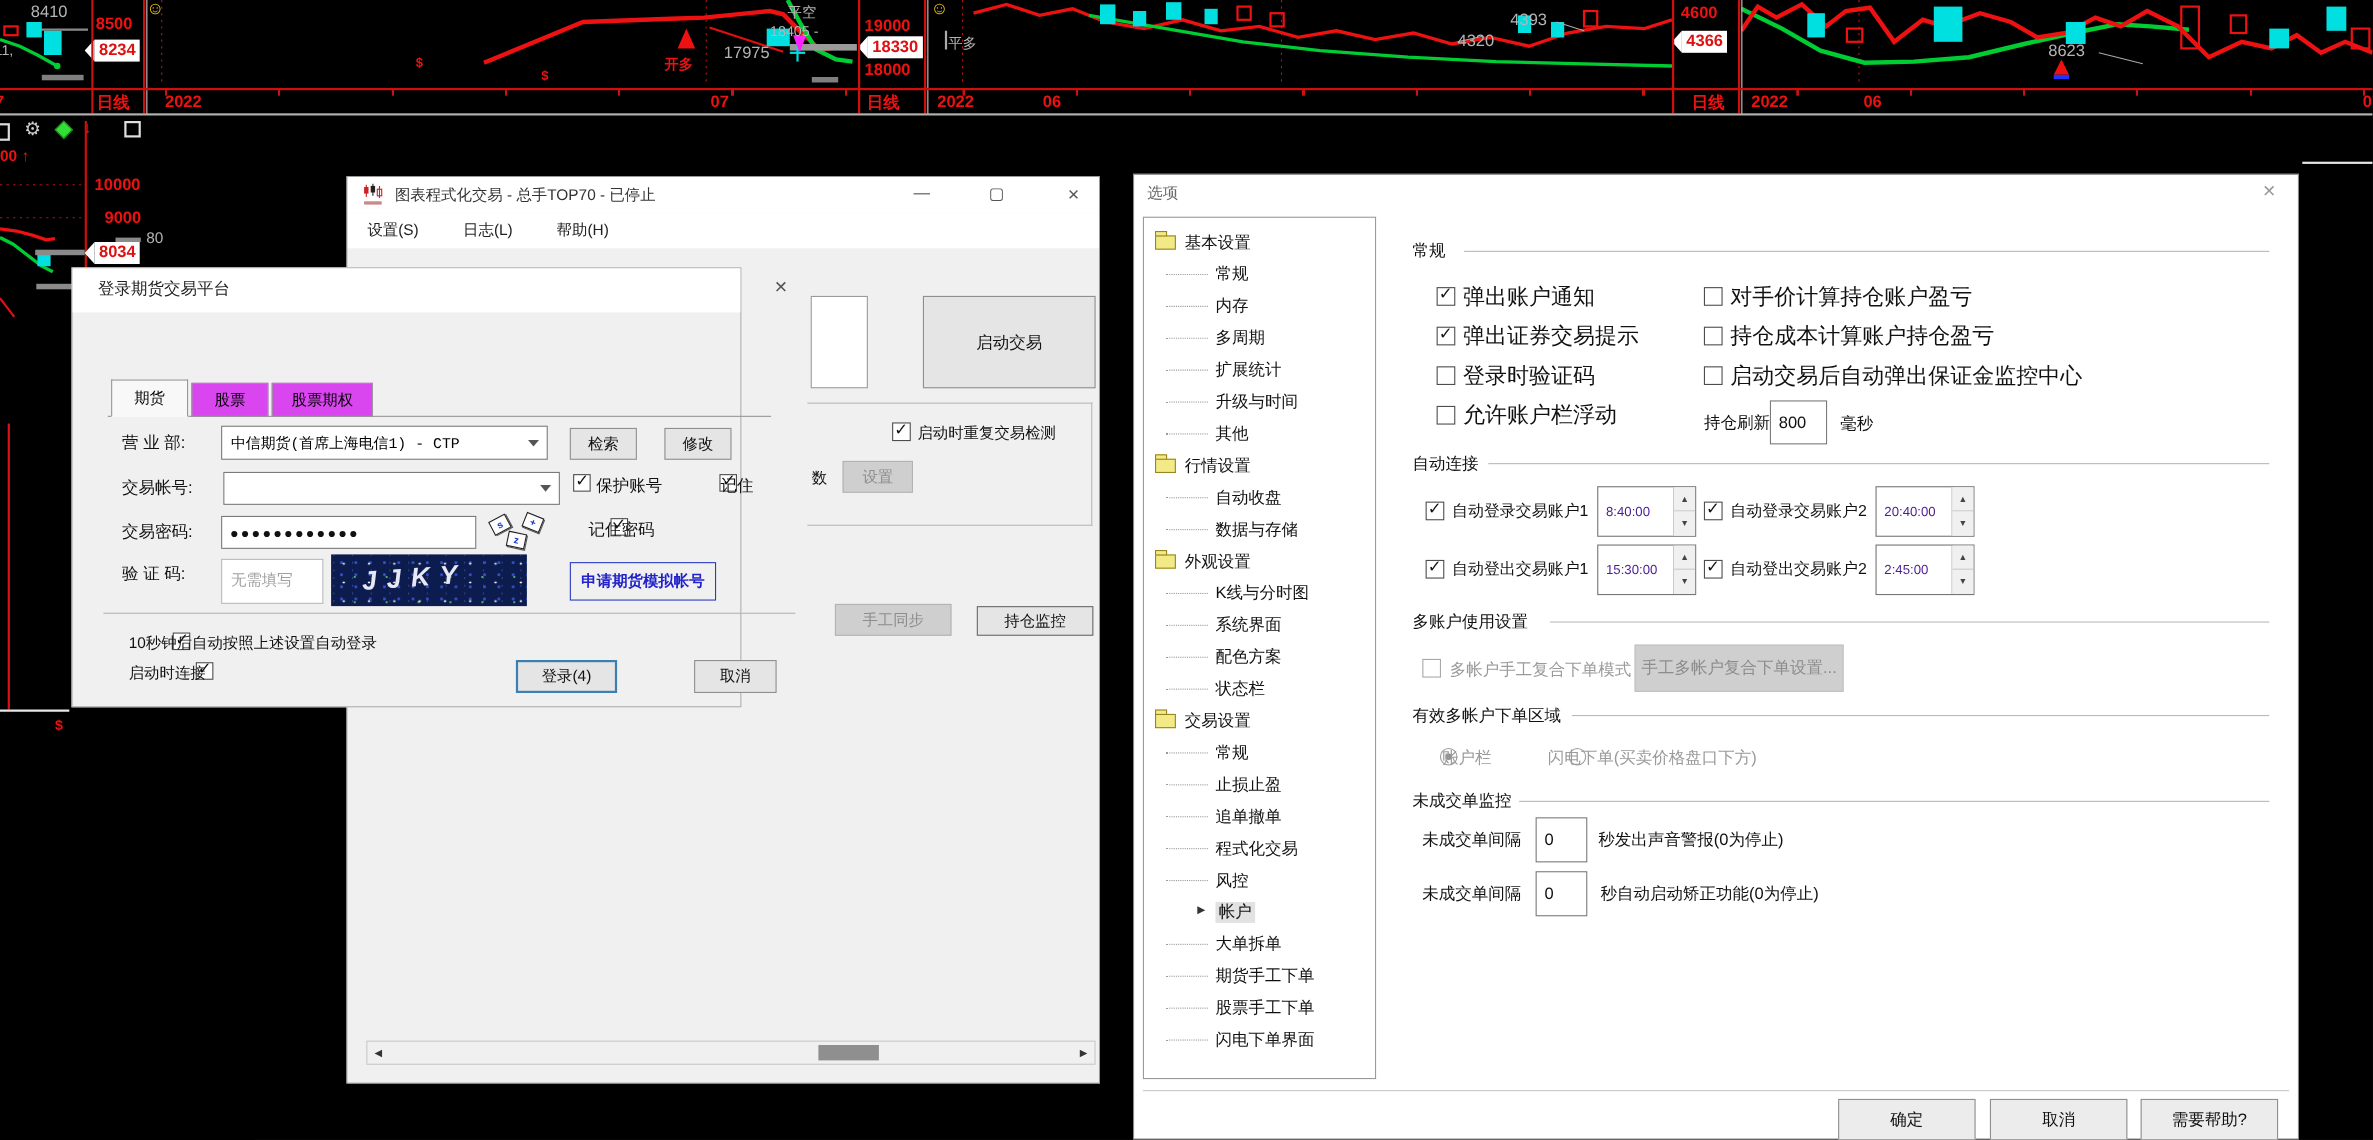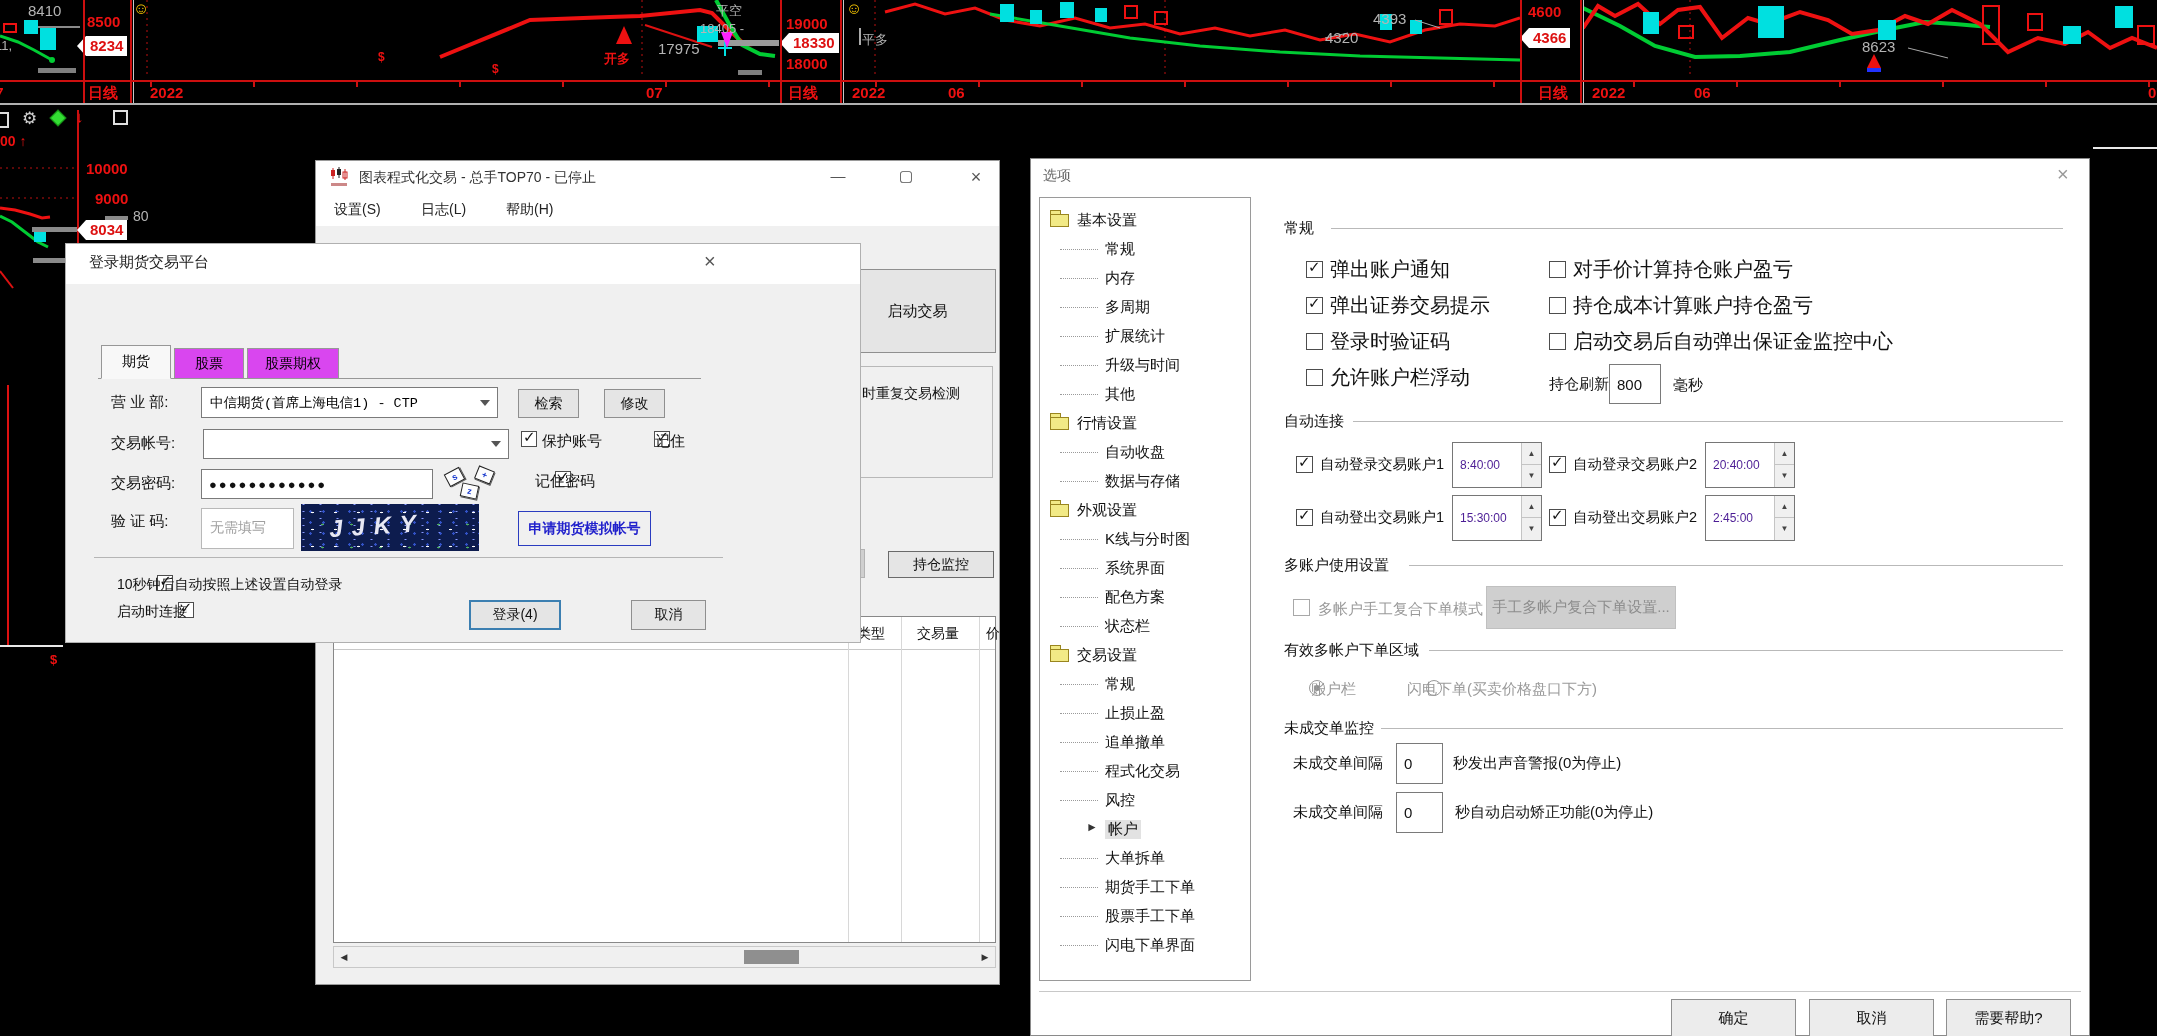--- a/index.html
+++ b/index.html
@@ -55,21 +55,21 @@
   #tradewin { left:315px; top:160px; width:685px; height:825px; }
   #tradewin .tbar { height:33px; border-bottom:0; }
   #tradewin .menubar { position:absolute; left:0; top:33px; right:0; height:32px; background:#fff; }
   #tradewin .client { position:absolute; left:0; top:65px; right:0; bottom:0; background:#f0f0f0; }
   .wctl { position:absolute; top:6px; color:#555; font-size:15px; width:24px; text-align:center; }
   .menu-item { position:absolute; top:7px; font-size:14px; color:#222; }
   .gbox { position:absolute; border:1px solid #b8b8b8; border-left:none; }
   .tblhead span.sep { position:absolute; top:0; bottom:0; width:1px; background:#d8d8d8; }
 
   
-  #logindlg { left:65px; top:243px; width:796px; height:400px; border-color:#b0b0b0; }
+  #logindlg { left:65px; top:243px; width:609px; height:400px; border-color:#b0b0b0; }
   #logindlg .tbar { height:40px; }
   .tab { position:absolute; border:1px solid #979797; background:#d946ef; font-size:14px;
          display:flex; align-items:center; justify-content:center; }
   .tab.sel { background:#f8f8f8; border-bottom:1px solid #f8f8f8; z-index:2; }
   .captcha { position:absolute; background:#0d1c4e; overflow:hidden;
      background-image:radial-gradient(#ffffff 1px, transparent 1.4px),
                       radial-gradient(#4fae62 1px, transparent 1.4px),
                       radial-gradient(#3353c8 1.2px, transparent 1.6px),
                       radial-gradient(#8899ff 0.8px, transparent 1.2px);
      background-size:23px 17px, 29px 23px, 13px 11px, 17px 7px;
@@ -300,30 +300,20 @@
       <div class="abs field" style="left:421px;top:43px;width:52px;height:84px;border-color:#9a9a9a;"></div>
       <div class="btn" style="left:523px;top:43px;width:157px;height:84px;font-size:15px;">启动交易</div>
       <div class="gbox" style="left:418px;top:140px;width:259px;height:112px;"></div>
       <span class="cb checked abs" style="left:495px;top:158px;width:17px;height:17px;"></span>
       <span class="abs lbl14" style="left:518px;top:159px;">启动时重复交易检测</span>
       <span class="abs lbl14" style="left:422px;top:200px;">数</span>
       <div class="btn dis" style="left:450px;top:193px;width:64px;height:29px;text-align:center;">设置</div>
       <div class="btn dis" style="left:443px;top:323px;width:106px;height:29px;">手工同步</div>
       <div class="btn" style="left:572px;top:325px;width:106px;height:27px;border-color:#6a6a6a;">持仓监控</div>
       
-      <div class="abs tblhead" style="left:17px;top:390px;width:663px;height:327px;background:#fff;border:1px solid #888;">
-        <div class="abs" style="left:0;top:0;width:661px;height:33px;border-bottom:1px solid #c8c8c8;"></div>
-        <span class="sep" style="left:514px;"></span>
-        <span class="sep" style="left:567px;"></span>
-        <span class="sep" style="left:645px;"></span>
-        <span class="abs lbl14" style="left:408px;top:8px;">时间</span>
-        <span class="abs lbl14" style="left:523px;top:8px;">类型</span>
-        <span class="abs lbl14" style="left:583px;top:8px;">交易量</span>
-        <span class="abs lbl14" style="left:652px;top:8px;">价</span>
-      </div>
       
       <div class="scrollbar" style="left:17px;top:720px;width:663px;height:22px;">
         <span class="sc-arrow" style="left:0;">◀</span>
         <span class="sc-arrow" style="right:0;">▶</span>
         <div class="sc-thumb" style="left:410px;width:55px;"></div>
       </div>
     </div>
   </div>
 
   <div class="win" id="logindlg">

